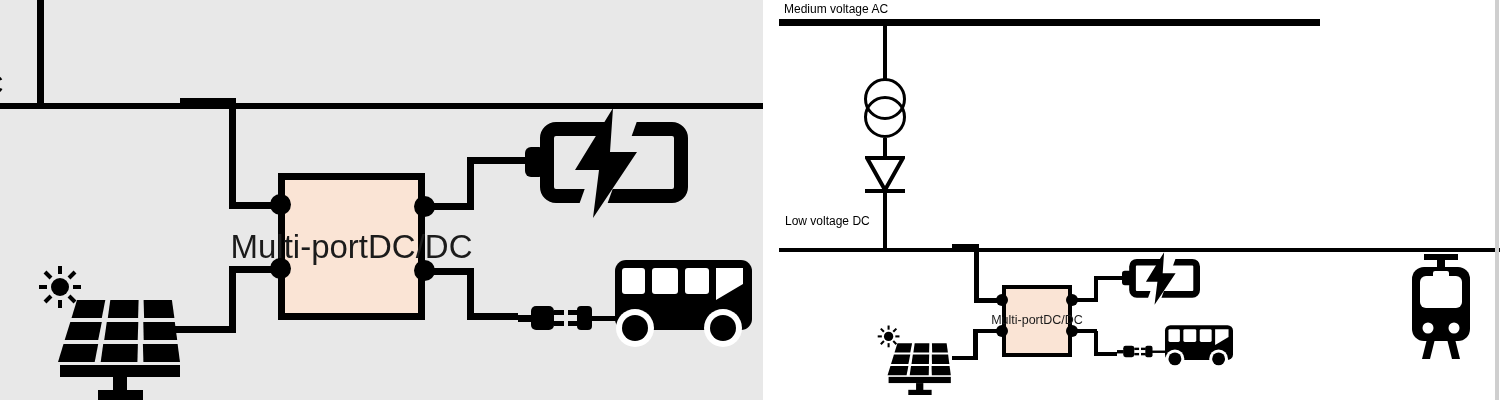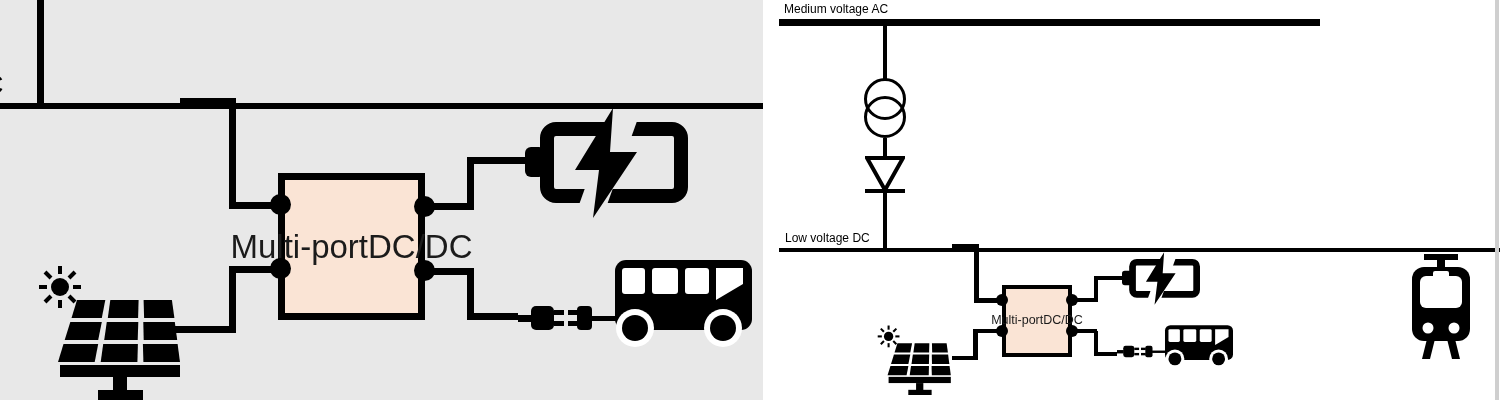--- a/index.html
+++ b/index.html
@@ -155,21 +155,21 @@
     <div class="w" style="left:106px;top:26px;width:4px;height:53px;"></div>
     <div class="circ" style="left:87px;top:78px;"></div>
     <div class="circ" style="left:87px;top:96px;"></div>
     <div class="w" style="left:106px;top:138px;width:4px;height:20px;"></div>
     <svg class="icon" style="left:88px;top:156px;" width="40" height="40">
       <polygon points="2,2 38,2 20,34" fill="#fff" stroke="#000" stroke-width="4"></polygon>
       <line x1="0" y1="35" x2="40" y2="35" stroke="#000" stroke-width="4"></line>
     </svg>
     <div class="w" style="left:106px;top:192px;width:4px;height:58px;"></div>
 
-    <span class="lbl" style="left:8px;top:231px;">Low voltage DC</span>
+    <span class="lbl" style="left:8px;top:214px;">Low voltage DC</span>
     <div class="w" style="left:2px;top:248px;width:734px;height:4px;"></div>
     <div class="w" style="left:175px;top:244px;width:27px;height:6px;"></div>
 
     <div class="w" style="left:197px;top:250px;width:5px;height:52px;"></div>
     <div class="w" style="left:197px;top:298px;width:28px;height:5px;"></div>
 
     <svg class="icon" style="left:100px;top:325px;" width="74" height="70">
         <use href="#sym-solar"></use>
       </svg>
     <div class="w" style="left:175px;top:356px;width:24px;height:4px;"></div>

